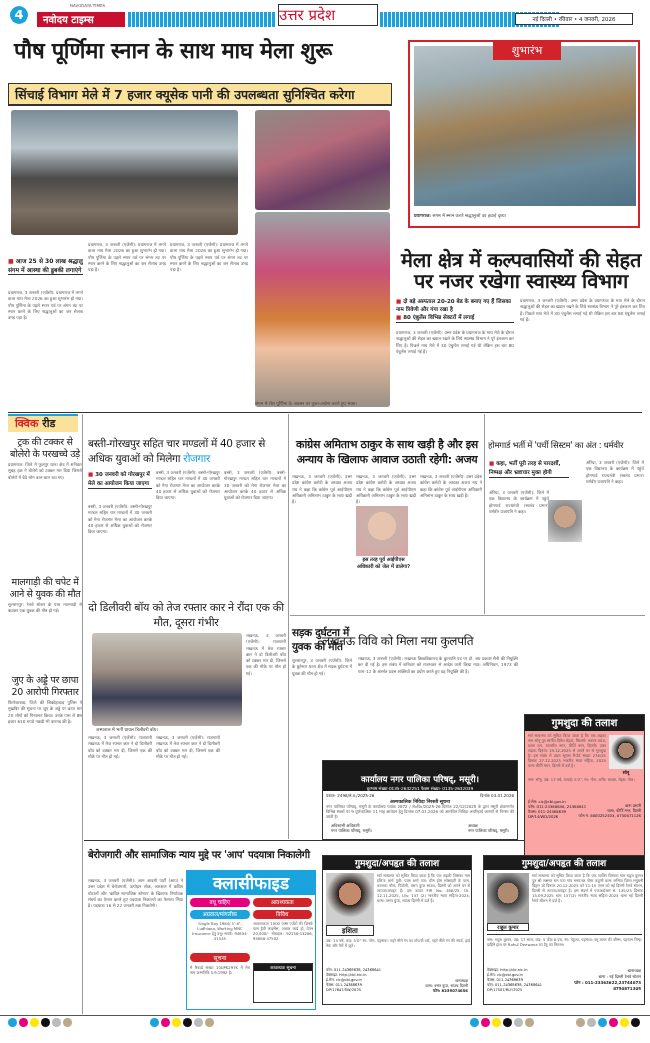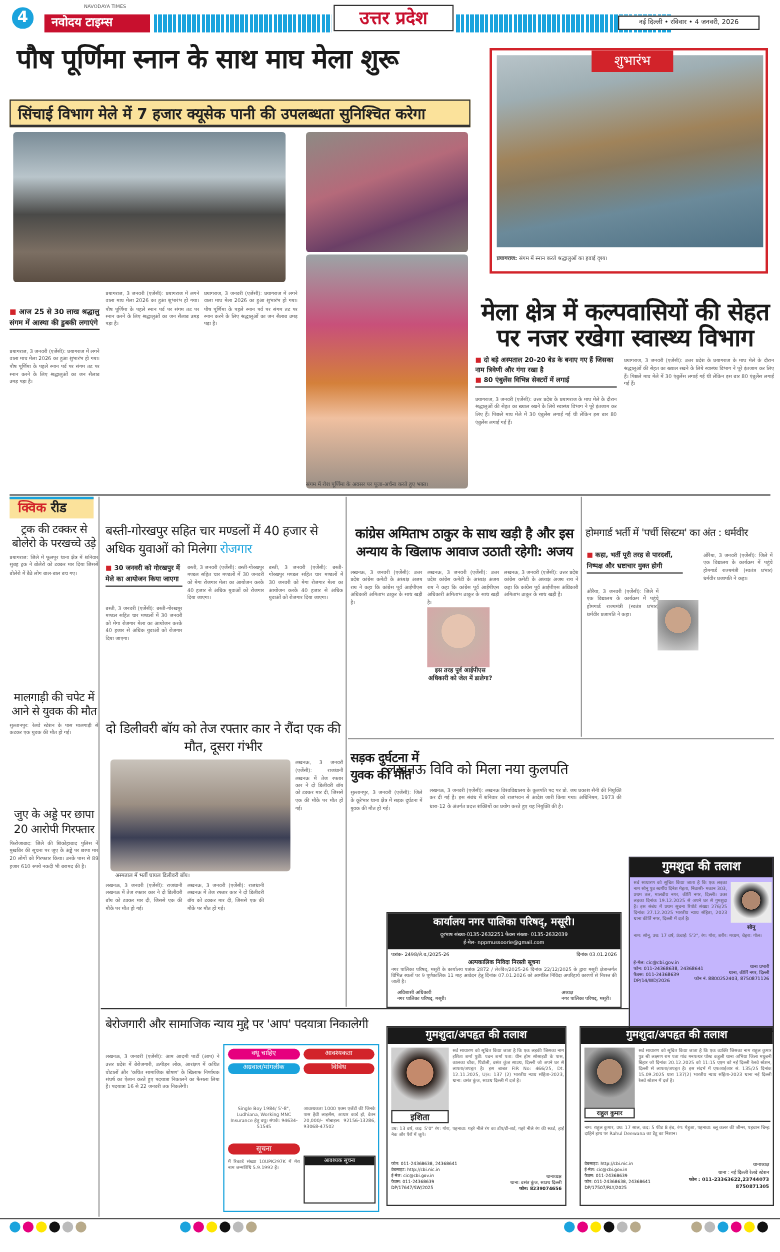--- a/index.html
+++ b/index.html
@@ -15,21 +15,21 @@
 .dots span{width:9px;height:9px;border-radius:50%;display:block}
 </style>
 </head>
 <body>
 
 <div class="abs" style="left:0;top:0;width:650px;height:34px">
   <div class="abs" style="left:10px;top:6px;width:18px;height:18px;border-radius:50%;background:#1aa3dd;color:#fff;font-size:13px;text-align:center;line-height:18px;font-weight:bold">4</div>
   <div class="abs" style="left:37px;top:12px;width:88px;height:15px;background:#c8102e;color:#fff;font-size:10px;font-weight:bold;line-height:15px;padding-left:6px">नवोदय टाइम्स</div>
   <div class="abs" style="left:70px;top:3px;font-size:4px;color:#555">NAVODAYA TIMES</div>
   <div class="abs" style="left:128px;top:12px;width:148px;height:15px;background:repeating-linear-gradient(90deg,#1aa3dd 0 3px,#fff 3px 4px)"></div>
-  <div class="abs" style="left:278px;top:4px;width:100px;height:22px;border:1px solid #333;background:#fff;color:#c8102e;font-size:15px;font-weight:bold;text-align:center;line-height:20px">उत्तर प्रदेश</div>
+  <div class="abs" style="left:278px;top:4px;width:100px;height:22px;border:1px solid #333;background:#fff;color:#c8102e;font-size:15px;font-weight:normal;text-align:left;line-height:20px">उत्तर प्रदेश</div>
   <div class="abs" style="left:380px;top:12px;width:180px;height:15px;background:repeating-linear-gradient(90deg,#1aa3dd 0 3px,#fff 3px 4px)"></div>
   <div class="abs" style="left:515px;top:13px;width:118px;height:12px;background:#fff;border:1px solid #333;font-size:5.5px;line-height:10px;text-align:center">नई दिल्ली • रविवार • 4 जनवरी, 2026</div>
 </div>
 
 <div class="abs hl" style="left:14px;top:36px;width:360px;font-size:22px;line-height:30px;white-space:nowrap">पौष पूर्णिमा स्नान के साथ माघ मेला शुरू</div>
 <div class="abs" style="left:8px;top:83px;width:384px;height:23px;background:#fbe29b;border:1px solid #333;border-bottom:2px solid #333;font-size:12.5px;line-height:21px;font-weight:bold;padding-left:6px;white-space:nowrap;overflow:hidden">सिंचाई विभाग मेले में 7 हजार क्यूसेक पानी की उपलब्धता सुनिश्चित करेगा</div>
 
 <div class="photo" style="left:11px;top:110px;width:227px;height:125px;background:linear-gradient(180deg,#7a8c97 0%,#b9c5cb 30%,#4a4a48 55%,#7c6f63 80%,#5b4e43 100%)"></div>
 <div class="photo" style="left:255px;top:110px;width:135px;height:100px;background:linear-gradient(160deg,#8d8a84 0%,#b56a7a 40%,#6b3f66 70%,#7e7670 100%)"></div>
 <div class="photo" style="left:255px;top:212px;width:135px;height:195px;background:linear-gradient(180deg,#9ca4a6 0%,#c8507a 30%,#d4803a 55%,#f0c0a0 70%,#9a8f86 100%)"></div>
@@ -97,62 +97,63 @@
 
 <div class="hrule" style="left:290px;top:615px;width:355px"></div>
 
 <div class="abs hl" style="left:292px;top:625px;width:60px;font-size:10.5px;line-height:14px">सड़क दुर्घटना में युवक की मौत</div>
 <div class="abs txt" style="left:292px;top:658px;width:60px;height:90px">सुल्तानपुर, 3 जनवरी (एजेंसी): जिले के कूरेभार थाना क्षेत्र में सड़क दुर्घटना में युवक की मौत हो गई।</div>
 
 <div class="abs hl" style="left:322px;top:633px;width:190px;font-size:12px;line-height:16px;font-weight:normal;white-space:nowrap">लखनऊ विवि को मिला नया कुलपति</div>
 <div class="abs txt" style="left:358px;top:656px;width:160px;height:90px">लखनऊ, 3 जनवरी (एजेंसी): लखनऊ विश्वविद्यालय के कुलपति पद पर प्रो. जय प्रकाश सैनी की नियुक्ति कर दी गई है। इस संबंध में शनिवार को राजभवन से आदेश जारी किया गया। अधिनियम, 1973 की धारा-12 के अंतर्गत प्रदत्त शक्तियों का प्रयोग करते हुए यह नियुक्ति की है।</div>
 
 <div class="abs" style="left:322px;top:760px;width:196px;height:80px;border:1px solid #333">
-  <div style="background:#1a1a1a;color:#fff;text-align:center;height:30px;padding-top:3px">
+  <div style="background:#1a1a1a;color:#fff;text-align:center;height:30px;padding-top:13px">
     <div style="font-size:8.5px;font-weight:bold;line-height:11px">कार्यालय नगर पालिका परिषद्, मसूरी।</div>
     <div style="font-size:4.2px;line-height:7px">दूरभाष संख्या-0135-2632251 फैक्स संख्या- 0135-2632039</div>
     <div style="font-size:4.2px;line-height:7px">ई-मेल- nppmussoorie@gmail.com</div>
   </div>
   <div style="display:flex;justify-content:space-between;font-size:4px;padding:2px 3px 0">
     <span>पत्रांक- 2498/ले.व./2025-26</span>
     <span>दिनांक 03.01.2026</span>
   </div>
   <div style="font-size:4.8px;font-weight:bold;text-align:center">अल्पकालिक निविदा निरस्ती सूचना</div>
   <div class="txt" style="padding:0 3px;height:19px;font-size:4px;line-height:5px">नगर पालिका परिषद्, मसूरी के कार्यालय पत्रांक 2872 / ले०वि०/2025-26 दिनांक 22/12/2025 के द्वारा मसूरी क्षेत्रान्तर्गत विभिन्न स्थलों पर 9 पूर्णकालिक 11 माह आवेदन हेतु दिनांक 07.01.2026 को आमंत्रित निविदा अपरिहार्य कारणों से निरस्त की जाती है।</div>
   <div style="display:flex;justify-content:space-between;font-size:4px;padding:0 8px;line-height:5px">
     <span><span>अधिशासी अधिकारी</span><br><span>नगर पालिका परिषद्, मसूरी।</span></span>
     <span><span>अध्यक्ष</span><br><span>नगर पालिका परिषद्, मसूरी।</span></span>
   </div>
 </div>
 
-<div class="abs" style="left:524px;top:714px;width:121px;height:146px;border:1px solid #333;background:#c4b5fd">
+<div class="abs" style="left:524px;top:714px;width:121px;height:146px;border:1px solid #333;background:#fca5a5">
   <div style="background:#1a1a1a;color:#fff;text-align:center;font-size:10px;line-height:16px;font-weight:bold">गुमशुदा की तलाश</div>
   <div class="txt" style="position:absolute;left:3px;top:18px;width:78px;height:42px;font-size:3.8px;line-height:5px">सर्व साधारण को सूचित किया जाता है कि एक लड़का नाम सोनू पुत्र स्वर्गीय दिनेश मेहता, निवासी- मकान 303, प्रथम तल, मालवीय नगर, कीर्ति नगर, दिल्ली। उक्त लड़का दिनांक 19.12.2025 से अपने घर से गुमशुदा है। इस संबंध में प्रथम सूचना रिपोर्ट संख्या 276/25 दिनांक 27.12.2025 भारतीय न्याय संहिता, 2023 थाना कीर्ति नगर, दिल्ली में दर्ज है।</div>
   <div class="photo" style="left:84px;top:20px;width:34px;height:34px;border-radius:0;background:radial-gradient(circle at 50% 45%,#b08870 0 30%,#222 31%,#eaeaea 60%)"></div>
   <div style="position:absolute;left:84px;top:54px;width:34px;text-align:center;font-size:4.5px;font-weight:bold">सोनू</div>
   <div class="txt" style="position:absolute;left:3px;top:62px;width:115px;height:20px;font-size:3.8px;line-height:5px">नाम: सोनू, उम्र: 17 वर्ष, ऊंचाई: 5'2", रंग: गोरा, शरीर: मध्यम, चेहरा: गोल।</div>
   <div style="position:absolute;left:3px;top:84px;font-size:3.8px;line-height:5px">
     <div>ई-मेल: cic@cbi.gov.in</div>
       <div>फोन: 011-24368638, 24368641</div>
       <div>फैक्स: 011-24368639</div>
       <div>DP/14/WD/2026</div>
   </div>
   <div style="position:absolute;right:3px;top:88px;font-size:3.8px;line-height:5px;text-align:right">
     <div>थाना प्रभारी</div>
       <div>थाना, कीर्ति नगर, दिल्ली</div>
       <div>फोन नं. 8800252403, 8750871126</div>
   </div>
 </div>
 
 <div class="hrule" style="left:84px;top:840px;width:440px;background:#333"></div>
 
-<div class="abs hl" style="left:88px;top:848px;width:225px;font-size:10px;line-height:14px;font-weight:normal;white-space:nowrap">बेरोजगारी और सामाजिक न्याय मुद्दे पर 'आप' पदयात्रा निकालेगी</div>
+<div class="abs hl" style="left:88px;top:848px;width:225px;font-size:10px;line-height:14px;font-weight:bold;white-space:nowrap">बेरोजगारी और सामाजिक न्याय मुद्दे पर 'आप' पदयात्रा निकालेगी</div>
 <div class="abs txt" style="left:88px;top:878px;width:95px;height:130px">लखनऊ, 3 जनवरी (एजेंसी): आम आदमी पार्टी (आप) ने उत्तर प्रदेश में बेरोजगारी, उत्पीड़न लोक, आरक्षण में कथित घोटालों और 'कथित सामाजिक शोषण' के खिलाफ निर्णायक संघर्ष का ऐलान करते हुए पदयात्रा निकालने का फैसला लिया है। पदयात्रा 16 से 22 जनवरी तक निकलेगी।</div>
 
 <div class="abs" style="left:186px;top:870px;width:130px;height:140px;border:1px solid #1aa3dd">
+  <div style="background:#1aa3dd;color:#fff;text-align:center;font-size:17px;font-weight:bold;line-height:24px">क्लासीफाइड</div>
   <div style="display:flex;gap:3px;padding:3px">
     <div style="flex:1;background:#e6007e;color:#fff;font-size:5.5px;text-align:center;border-radius:5px;line-height:9px">वधू चाहिए</div>
     <div style="flex:1;background:#d2232a;color:#fff;font-size:5.5px;text-align:center;border-radius:5px;line-height:9px">आवश्यकता</div>
   </div>
   <div style="display:flex;gap:3px;padding:0 3px 3px">
     <div style="flex:1;background:#1aa3dd;color:#fff;font-size:5.5px;text-align:center;border-radius:5px;line-height:9px">अग्रवाल/मांगलीक</div>
     <div style="flex:1;background:#d2232a;color:#fff;font-size:5.5px;text-align:center;border-radius:5px;line-height:9px">विविध</div>
   </div>
   <div class="txt" style="position:absolute;left:3px;top:50px;width:60px;height:30px;font-size:3.8px;line-height:5px;text-align:center">Single Boy 1984/ 5'-8", Ludhiana, Working MNC Insurance हेतु वधू। संपर्क: 94634-51545</div>
   <div style="position:absolute;left:3px;top:82px;width:60px;background:#d2232a;color:#fff;font-size:6px;text-align:center;border-radius:5px;line-height:9px">सूचना</div>

